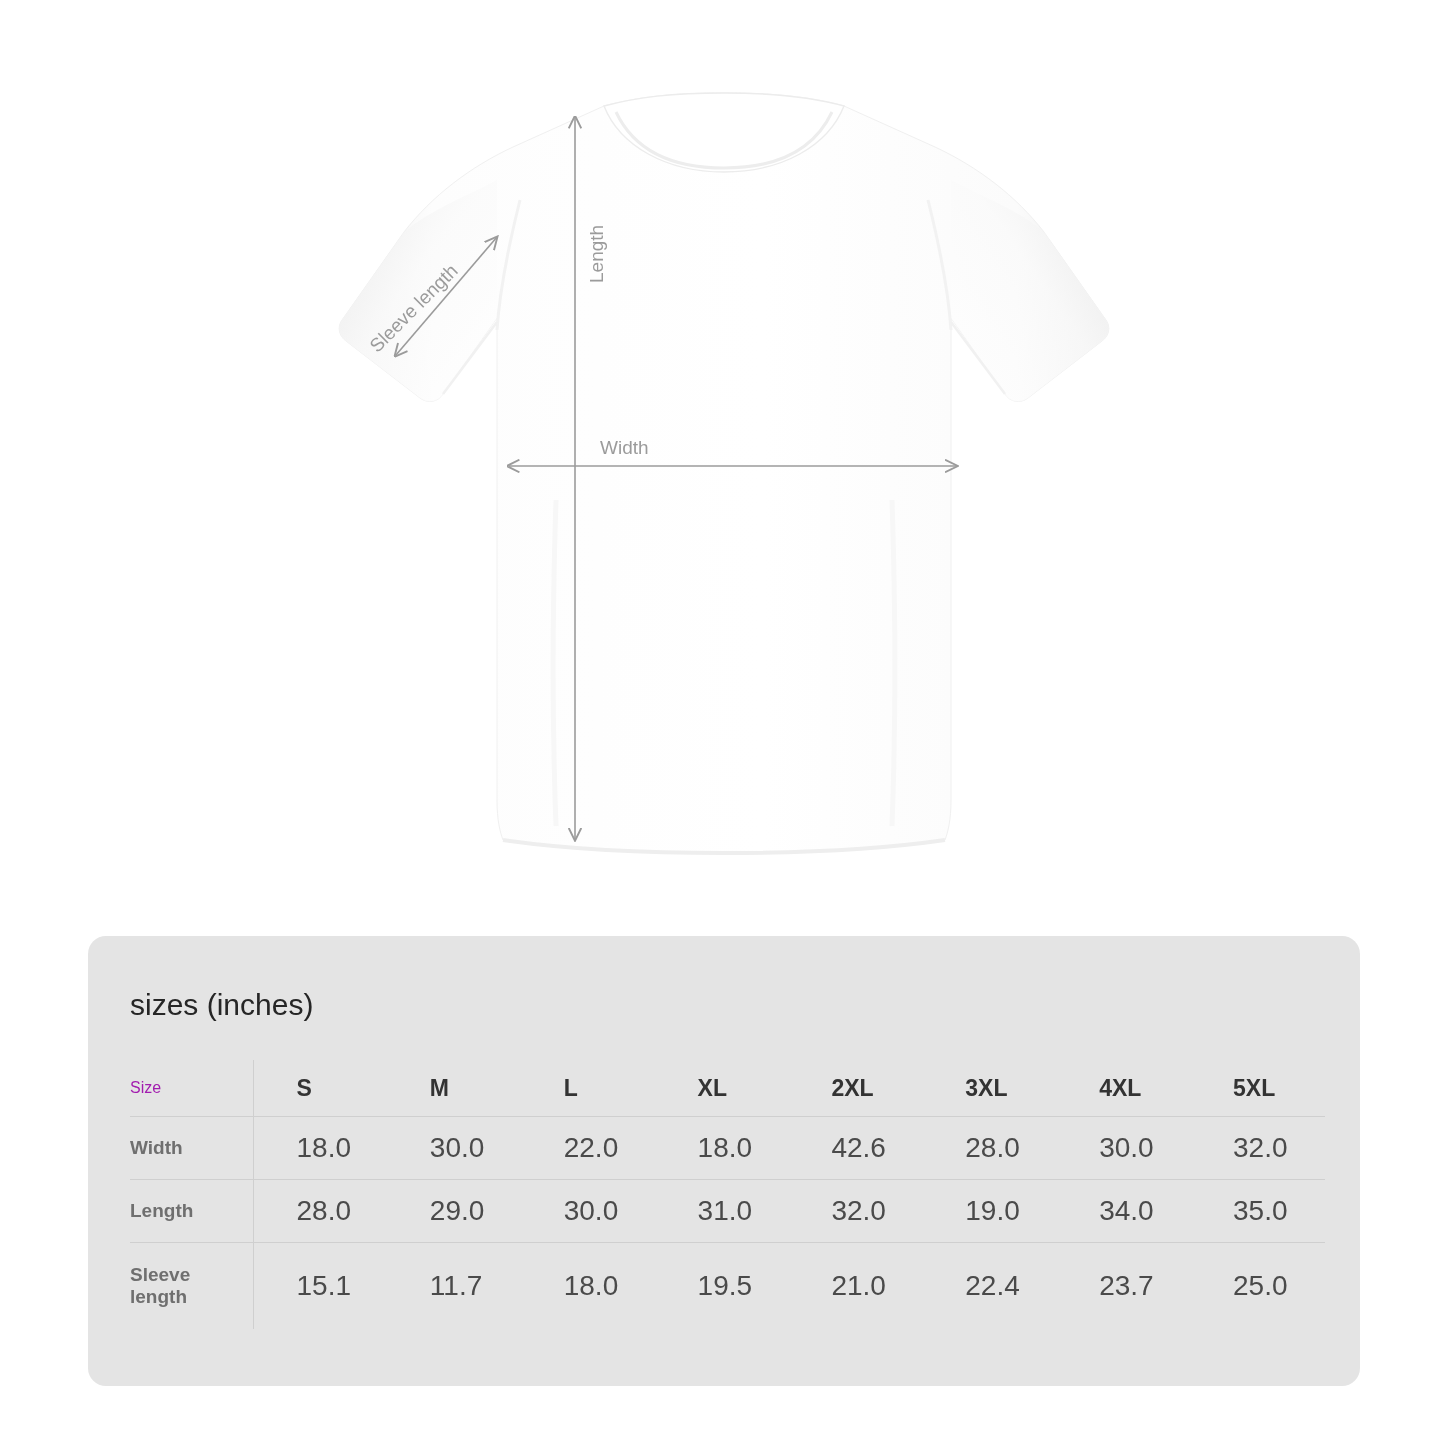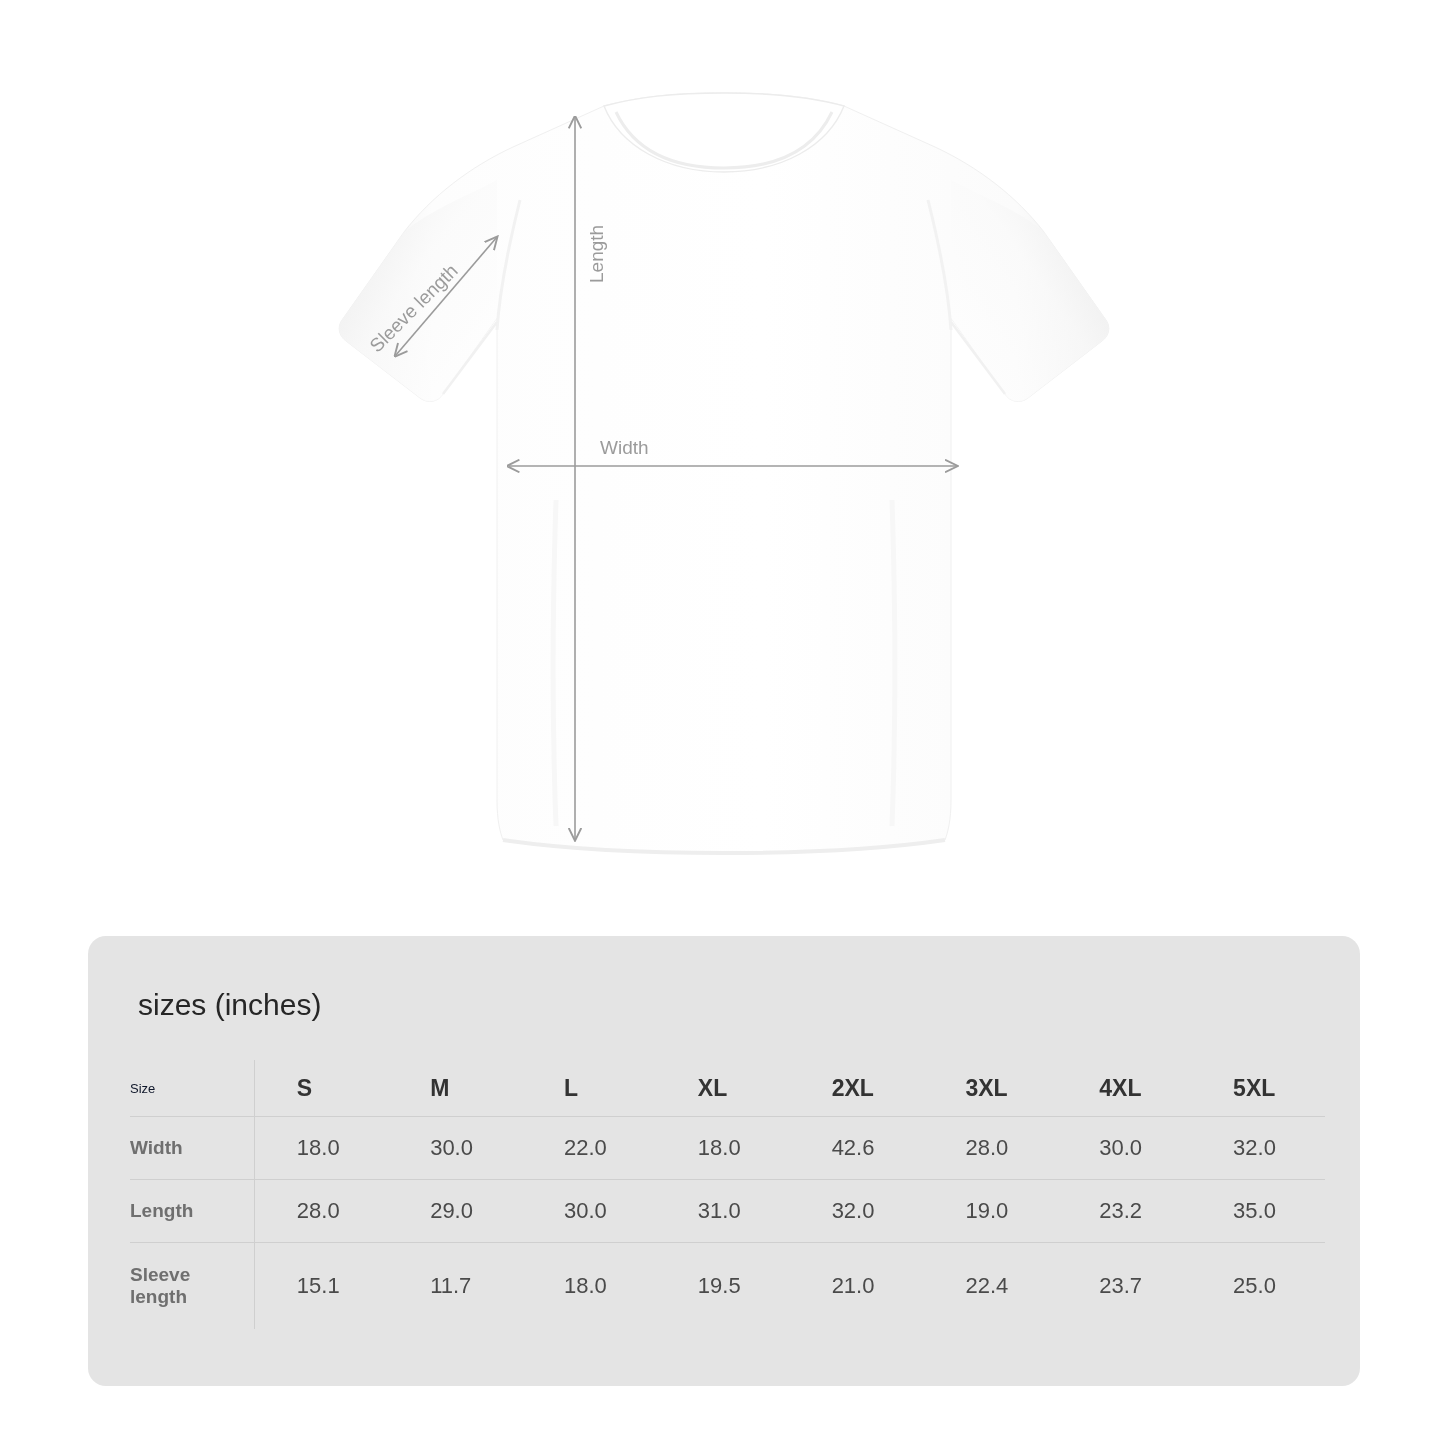--- a/index.html
+++ b/index.html
@@ -59,21 +59,21 @@
     left: 88px;
     top: 936px;
     width: 1272px;
     height: 450px;
     background: #e4e4e4;
     border-radius: 18px;
     box-sizing: border-box;
   }
   .card-title {
     position: absolute;
-    left: 50px;
+    left: 42px;
     top: 52px;
     font-size: 30px;
     color: #262626;
     font-family: "Liberation Sans", sans-serif;
   }
   table.sizes {
     position: absolute;
     left: 42px;
     top: 124px;
     width: 1195px;
@@ -86,37 +86,37 @@
     padding: 0;
     font-weight: normal;
   }
   table.sizes thead th {
     height: 56px;
     color: #6f6f6f;
     font-size: 19px;
     font-weight: bold;
   }
   table.sizes thead th.hdr-size {
-    color: #0f172a;
+    color: #a21caf;
     font-weight: normal;
-    font-size: 13px;
+    font-size: 16px;
     margin-left: 23px;
   }
   table.sizes thead th.col {
     color: #333333;
     font-size: 23px;
     font-weight: bold;
   }
   table.sizes tbody tr {
     border-top: 1px solid #cfcfcf;
   }
   table.sizes tbody td {
     height: 62px;
     color: #4a4a4a;
-    font-size: 22px;
+    font-size: 28px;
   }
   table.sizes tbody td.rowhdr {
     color: #6f6f6f;
     font-size: 19px;
     font-weight: bold;
     width: 115px;
     padding-right: 10px;
     line-height: 1.18;
   }
   
@@ -250,21 +250,21 @@
         <td class="val">32.0</td>
       </tr>
       <tr>
         <td class="rowhdr">Length</td>
         <td class="val">28.0</td>
         <td class="val">29.0</td>
         <td class="val">30.0</td>
         <td class="val">31.0</td>
         <td class="val">32.0</td>
         <td class="val">19.0</td>
-        <td class="val">23.2</td>
+        <td class="val">34.0</td>
         <td class="val">35.0</td>
       </tr>
       <tr>
         <td class="rowhdr">Sleeve length</td>
         <td class="val">15.1</td>
         <td class="val">11.7</td>
         <td class="val">18.0</td>
         <td class="val">19.5</td>
         <td class="val">21.0</td>
         <td class="val">22.4</td>

